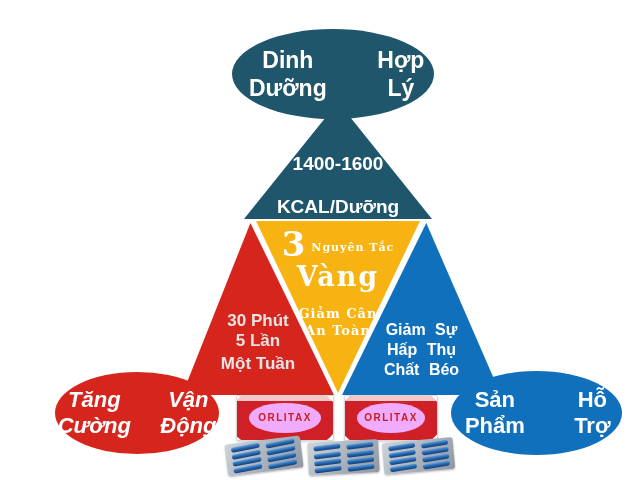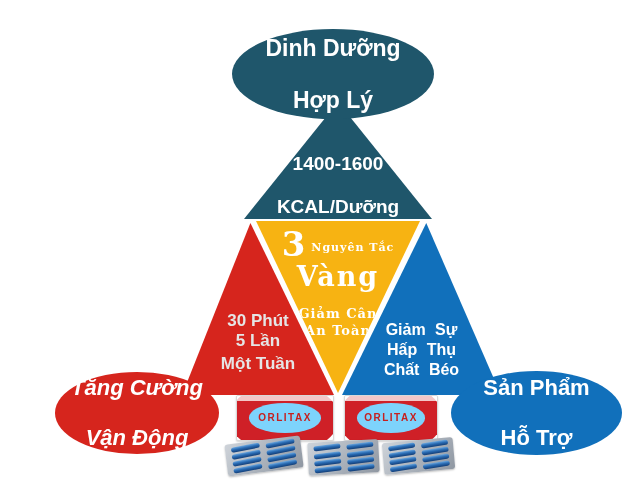--- a/index.html
+++ b/index.html
@@ -40,36 +40,36 @@
   #tri-left .gap2{margin-top:3px;}
 
   #tri-right{
     left:342px;top:223px;width:159px;height:172px;background:#1170bb;
     clip-path:polygon(53% 0%,100% 100%,0% 100%);
     padding-top:97px;box-sizing:border-box;
   }
   #tri-right .t{font-size:16px;font-weight:bold;line-height:20px;color:#fff;word-spacing:5px;}
 
   
-  .ellipse{position:absolute;border-radius:50%;display:flex;flex-direction:column;
+  .ellipse{position:absolute;border-radius:50%;display:flex;
     align-items:center;justify-content:center;color:#fff;font-weight:bold;text-align:center;gap:24px;}
   #ellipse-top{left:232px;top:29px;width:202px;height:90px;background:#1f566b;}
   #ellipse-top .t{font-size:23px;line-height:28px;}
   #ellipse-left{left:55px;top:372px;width:164px;height:82px;background:#d6251d;font-style:italic;}
   #ellipse-left .t{font-size:22px;line-height:26px;}
   #ellipse-right{left:451px;top:371px;width:171px;height:84px;background:#1170bb;}
   #ellipse-right .t{font-size:22px;line-height:26px;}
 
   
   .pbox{position:absolute;background:#fdfdfd;border:1px solid #d9d9d9;border-radius:2px;
     overflow:hidden;box-shadow:0 1px 2px rgba(0,0,0,.18);}
   .pbox .ring{position:absolute;left:-8%;top:-30%;width:114%;height:160%;
     border-radius:50%;background:#cf2027;}
   .pbox .oval{position:absolute;left:13%;top:17%;width:74%;height:66%;
-    background:#7dd3fc;border-radius:50%;display:flex;align-items:center;justify-content:center;}
+    background:#f0abfc;border-radius:50%;display:flex;align-items:center;justify-content:center;}
   .pbox .brand{color:#c6201f;font-size:10px;font-weight:bold;letter-spacing:1.5px;}
   .pbox .lid{position:absolute;left:0;top:0;width:100%;height:5px;background:rgba(255,255,255,.75);}
   #pbox-1{left:236px;top:395px;width:96px;height:44px;}
   #pbox-2{left:344px;top:395px;width:92px;height:44px;}
 
   
   .blister{position:absolute;border-radius:3px;
     background:linear-gradient(135deg,#cfd4da 0%,#aab1ba 55%,#8f97a2 100%);
     box-shadow:0 1px 2px rgba(0,0,0,.25);
     display:grid;grid-template-columns:1fr 1fr;grid-template-rows:repeat(4,1fr);

